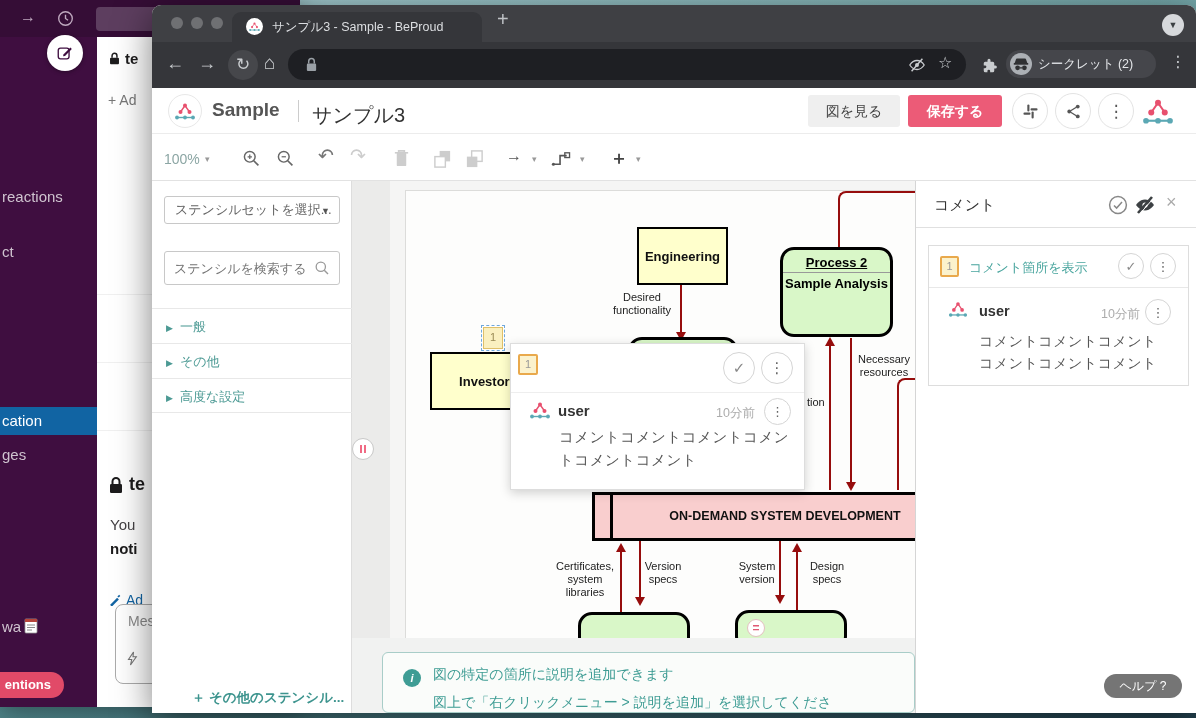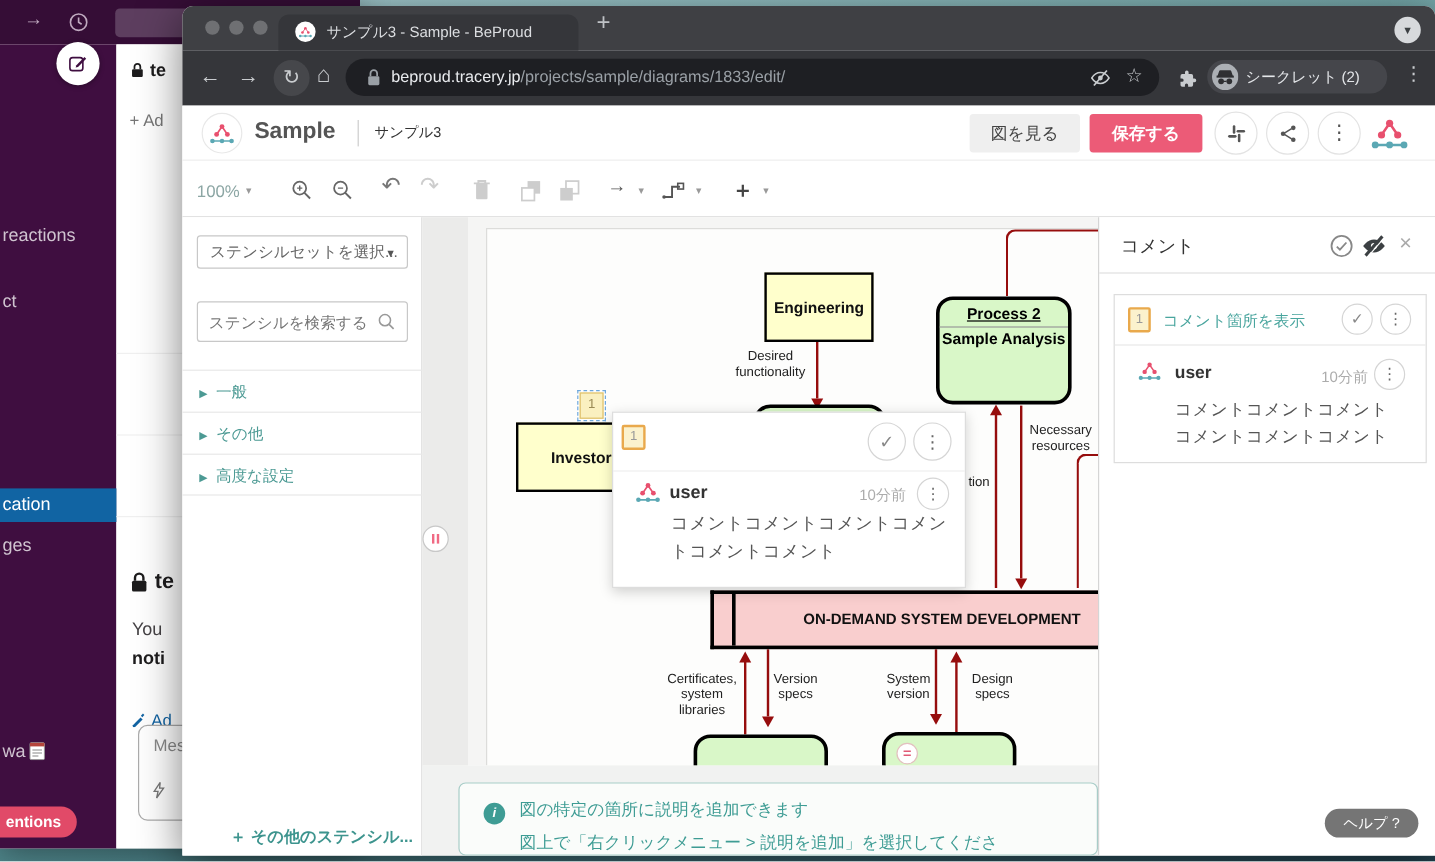--- a/index.html
+++ b/index.html
@@ -200,23 +200,20 @@
       <span class="abs" style="left:76px;top:8px;width:30px;height:30px;border-radius:50%;background:#46474B;color:#C9CCCF;font-size:17px;text-align:center;line-height:29px;">↻</span>
       <span class="abs navico" style="left:112px;top:10px;font-size:19px;">⌂</span>
     </div>
     <div class="abs omnibox">
       <span class="abs" style="left:17px;top:7px;">
         <svg width="13" height="17" viewBox="0 0 14 18">
             <rect x="2" y="8" width="10" height="8" rx="1.2" fill="#9AA0A6"></rect>
             <path d="M4 8V5.5a3 3 0 0 1 6 0V8" stroke="#9AA0A6" stroke-width="1.6" fill="none"></path>
           </svg>
       </span>
-      <span class="abs" style="left:38px;top:7px;font-size:13.5px;white-space:nowrap;">
-        <span style="color:#E8EAED;">beproud.tracery.jp</span><span style="color:#9AA0A6;">/projects/sample/diagrams/1833/edit/</span>
-      </span>
       <span class="abs" style="left:620px;top:7px;">
         <svg width="18" height="18" viewBox="0 0 20 20">
             <path d="M2 10s3.2-5 8-5 8 5 8 5-3.2 5-8 5-8-5-8-5z" stroke="#C9CCCF" stroke-width="1.4" fill="none"></path>
             <circle cx="10" cy="10" r="2.2" fill="#C9CCCF"></circle>
             <path d="M4 17 L16 3" stroke="#C9CCCF" stroke-width="1.6"></path>
           </svg>
       </span>
       <span class="abs" style="left:650px;top:4px;color:#C9CCCF;font-size:16px;">☆</span>
     </div>
     <span class="abs" style="left:828px;top:53px;">
@@ -240,21 +237,21 @@
     <span class="abs navico" style="left:1018px;top:47px;font-size:16px;">⋮</span>
 
     <div class="abs apphead">
       <span class="abs" style="left:16px;top:6px;width:34px;height:34px;border:1px solid #E8E8E8;border-radius:50%;display:flex;align-items:center;justify-content:center;">
         <svg width="24" height="24">
             <use href="#tl"></use>
           </svg>
       </span>
       <b class="abs" style="left:60px;top:11px;font-size:19px;color:#555;">Sample</b>
       <span class="abs" style="left:146px;top:12px;width:1px;height:22px;background:#CCC;"></span>
-      <span class="abs" style="left:160px;top:14px;font-size:12px;color:#333;">サンプル3</span>
+      <span class="abs" style="left:160px;top:14px;font-size:20px;color:#333;">サンプル3</span>
       <div class="abs btn-gray" style="left:656px;top:7px;width:92px;height:32px;line-height:32px;">図を見る</div>
       <div class="abs btn-pink" style="left:756px;top:7px;width:94px;height:32px;line-height:32px;">保存する</div>
       <span class="abs circlebtn" style="left:860px;top:5px;">
         <svg width="17" height="17" viewBox="0 0 24 24">
             <g stroke="#555" stroke-width="3" stroke-linecap="round" fill="none">
               <path d="M9 3.5v7"></path>
               <path d="M15 13.5v7"></path>
               <path d="M3.5 15h7"></path>
               <path d="M13.5 9h7"></path>
             </g>

